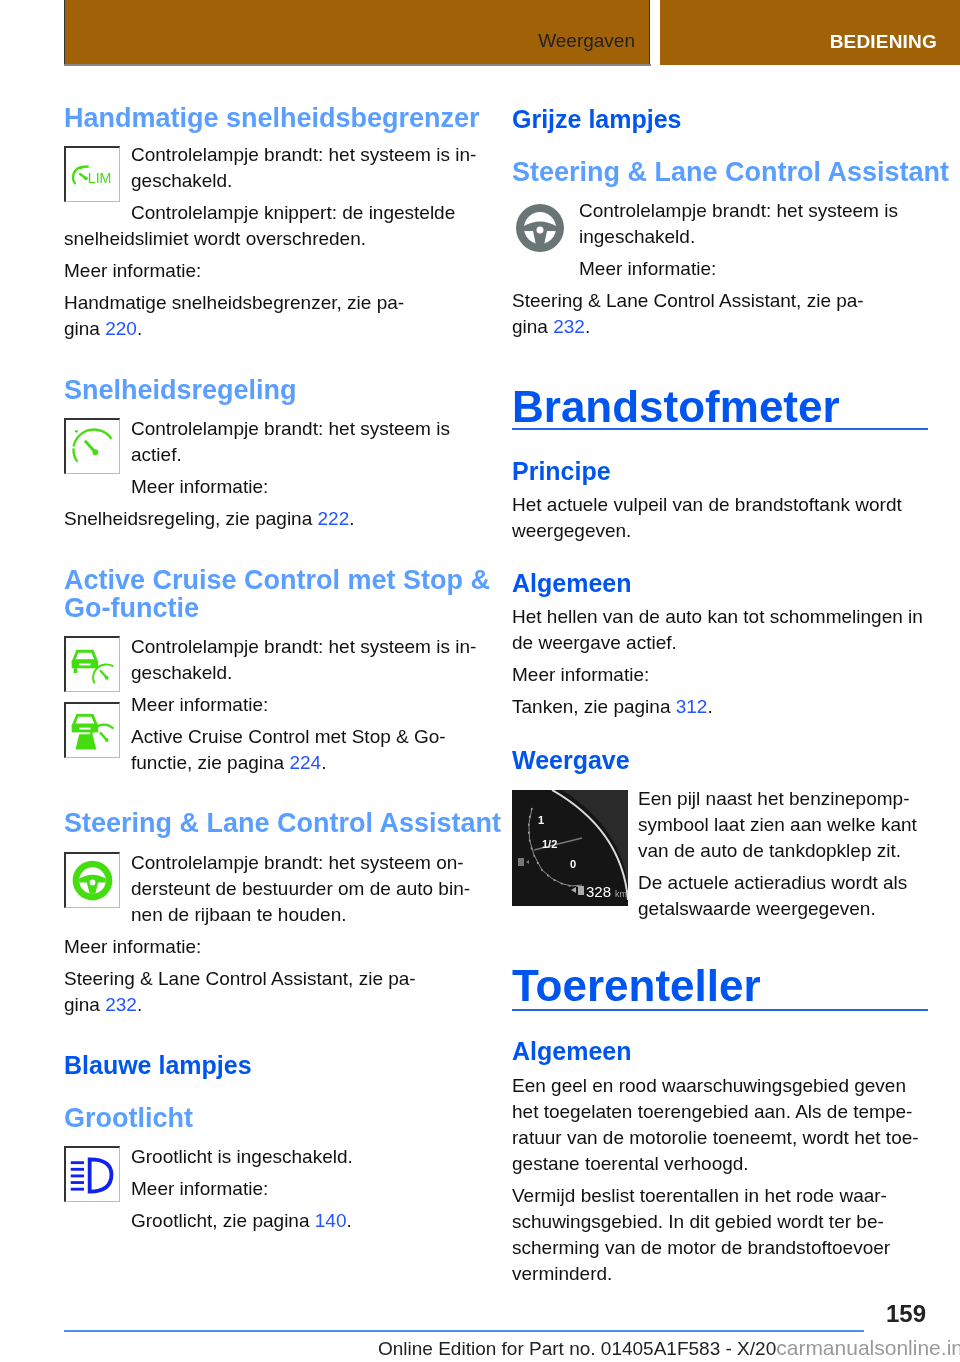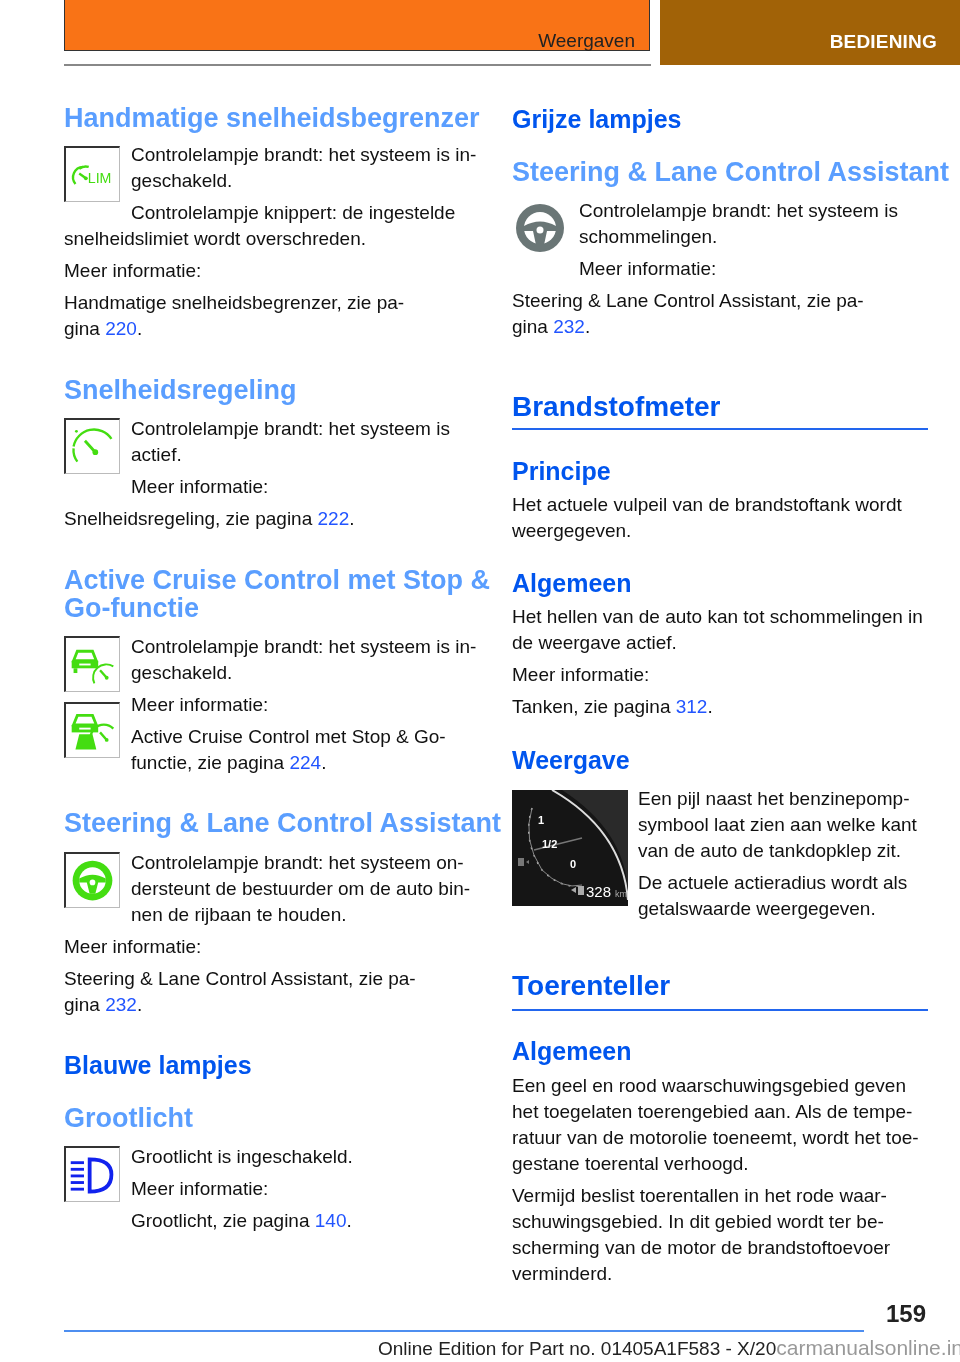--- a/index.html
+++ b/index.html
@@ -1,36 +1,36 @@
 <!DOCTYPE html>
 <html><head>
 <meta charset="utf-8">
 <style>
   * { box-sizing: border-box; margin: 0; padding: 0; }
   html, body { width: 960px; height: 1362px; background: #ffffff; overflow: hidden; }
   body { position: relative; font-family: "Liberation Sans", sans-serif; color: #111; }
 
   
-  .hdr-left { position: absolute; left: 64px; top: 0; width: 586px; height: 51px; border: 1px solid #333; border-top: none; background: #f97316; }
+  .hdr-left { position: absolute; left: 64px; top: 0; width: 586px; height: 65px; border: 1px solid #333; border-top: none; background: #a16207; }
   .hdr-left-shadow { position: absolute; left: 64px; top: 64px; width: 587px; height: 2px; background: #888; }
   .hdr-left span { position: absolute; right: 14px; top: 30px; font-size: 19px; color: #222; }
   .hdr-right { position: absolute; left: 660px; top: 0; width: 310px; height: 65px; background: #a16207; }
   .hdr-right span { position: absolute; right: 33px; top: 31px; font-size: 19px; font-weight: bold; color: #fff; letter-spacing: 0.2px; }
 
   .col { position: absolute; top: 100px; }
   .col-left { left: 64px; width: 418px; }
   .col-right { left: 512px; width: 416px; }
 
   .abs { position: absolute; white-space: nowrap; }
   .p { font-size: 19px; line-height: 26px; color: #111; }
   .link { color: #2255ff; }
 
   .h3 { font-size: 27px; font-weight: bold; color: #5a9eff; line-height: 28px; }
   .h2b { font-size: 25px; font-weight: bold; color: #0055ee; line-height: 30px; }
-  .h1 { font-size: 28px; font-weight: bold; color: #0055ee; line-height: 40px; }
+  .h1 { font-size: 44px; font-weight: bold; color: #0055ee; line-height: 40px; }
   .h1-rule { position: absolute; height: 2px; background: #2266ee; }
 
   .icon-box { position: absolute; width: 56px; height: 56px; border: 1px solid #bbb; border-left: 2px solid #333; border-top: 2px solid #333; background: #fff; }
   .icon-box svg { width: 100%; height: 100%; display: block; }
 
   .gauge-img { position: absolute; width: 116px; height: 116px; background: #111; overflow: hidden; }
   .gauge-img svg { display: block; }
 
   .footer-rule { position: absolute; left: 64px; top: 1330px; width: 800px; height: 2px; background: #4d8ef0; }
   .page-num { position: absolute; right: 34px; top: 1300px; font-size: 24px; font-weight: bold; color: #222; }
@@ -162,21 +162,21 @@
   <div class="abs h3" style="left:0; top:58px;">Steering &amp; Lane Control Assistant</div>
   <div class="abs" style="left:0; top:100px; width:56px; height:56px;">
     <svg viewBox="0 0 56 56" width="56" height="56">
       <circle cx="28" cy="28" r="24" fill="#6a7676"></circle>
       <circle cx="28" cy="28" r="16" fill="#fff"></circle>
       <path d="M12 26 Q28 17 44 26 L44 31 L35 31 L32 45 L24 45 L21 31 L12 31 Z" fill="#6a7676"></path>
       <circle cx="28" cy="30" r="3.5" fill="#fff"></circle>
     </svg>
   </div>
   <div class="abs p" style="left:67px; top:98px;">Controlelampje brandt: het systeem is</div>
-  <div class="abs p" style="left:67px; top:124px;">schommelingen.</div>
+  <div class="abs p" style="left:67px; top:124px;">ingeschakeld.</div>
   <div class="abs p" style="left:67px; top:156px;">Meer informatie:</div>
   <div class="abs p" style="left:0; top:188px;">Steering &amp; Lane Control Assistant, zie pa-</div>
   <div class="abs p" style="left:0; top:214px;">
     <span>gina </span><span class="link">232</span><span>.</span>
   </div>
 
   <div class="abs h1" style="left:0; top:287px;">Brandstofmeter</div>
   <div class="h1-rule" style="left:0; top:328px; width:416px;"></div>
 
   <div class="abs h2b" style="left:0; top:356px;">Principe</div>

